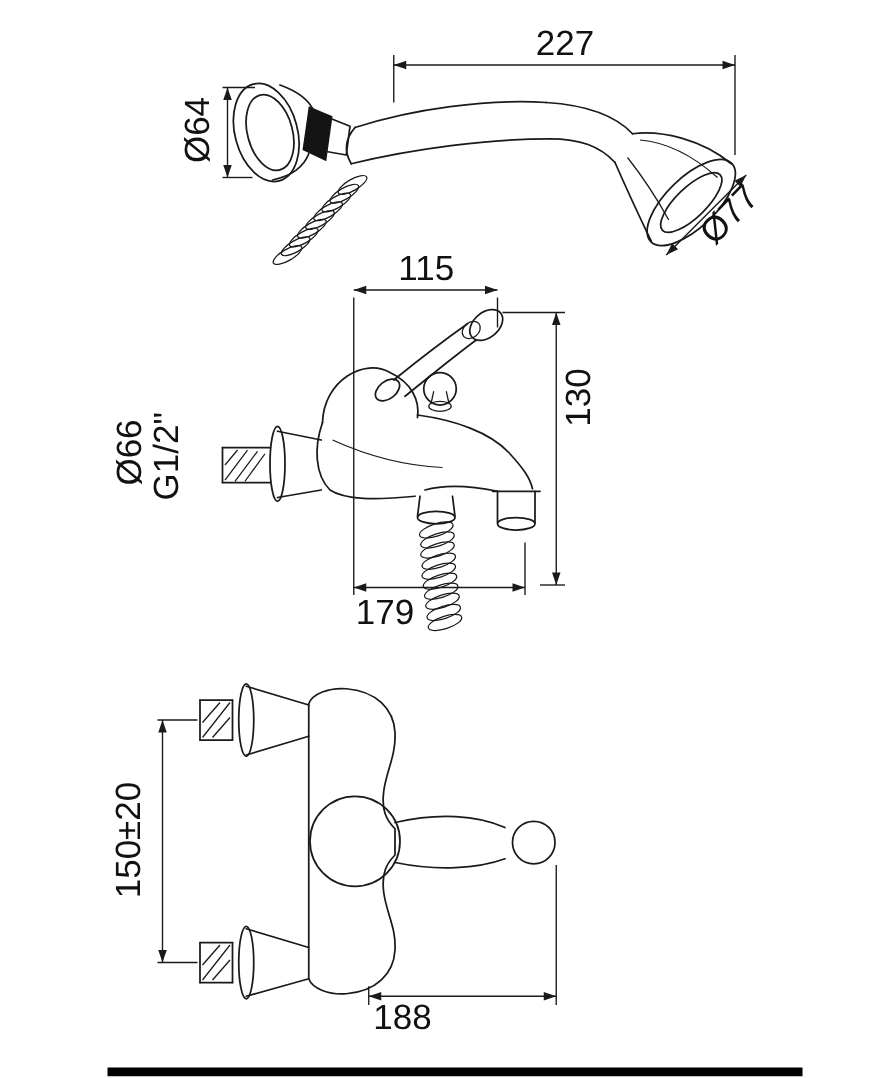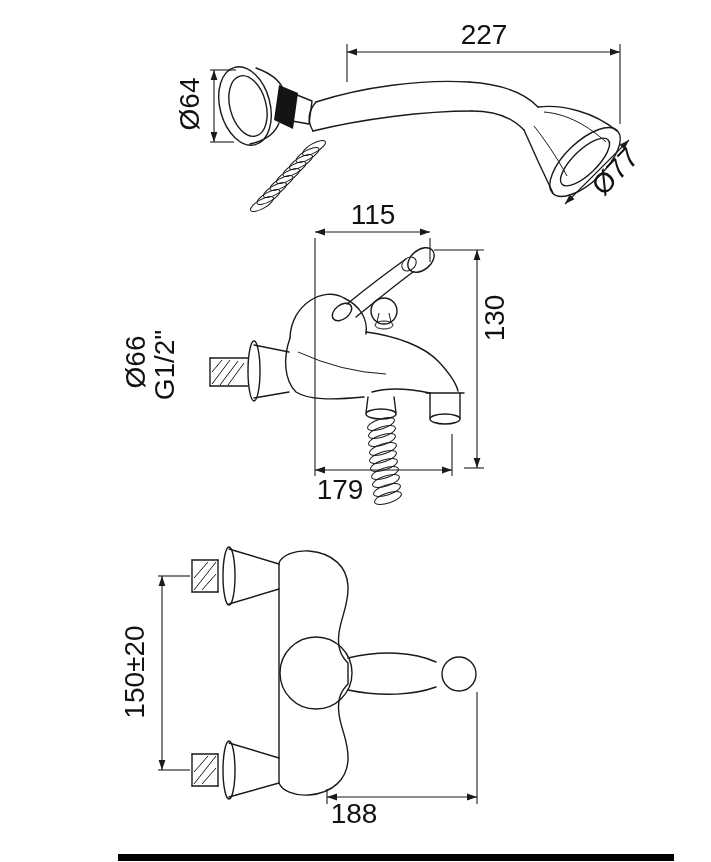--- a/index.html
+++ b/index.html
@@ -1,17 +1,17 @@
 <!DOCTYPE html>
 <html><head>
 <meta charset="utf-8">
 <style>
   html,body{margin:0;padding:0;background:#ffffff;}
   .canvas{position:relative;width:642px;height:862px;background:#ffffff;overflow:hidden;
-          font-family:"Liberation Sans",sans-serif;padding-left:32px;}
+          font-family:"Liberation Sans",sans-serif;}
   svg{display:block;}
   .ln{fill:none;stroke:#1a1a1a;stroke-width:1.4;stroke-linecap:round;stroke-linejoin:round;}
   .thin{fill:none;stroke:#1a1a1a;stroke-width:1;}
   .dim,.ext{fill:none;stroke:#1a1a1a;stroke-width:1.1;}
   text.lbl{font-family:"Liberation Sans",sans-serif;font-size:28px;fill:#111;}
 </style>
 </head>
 <body>
 
 <div class="canvas">

